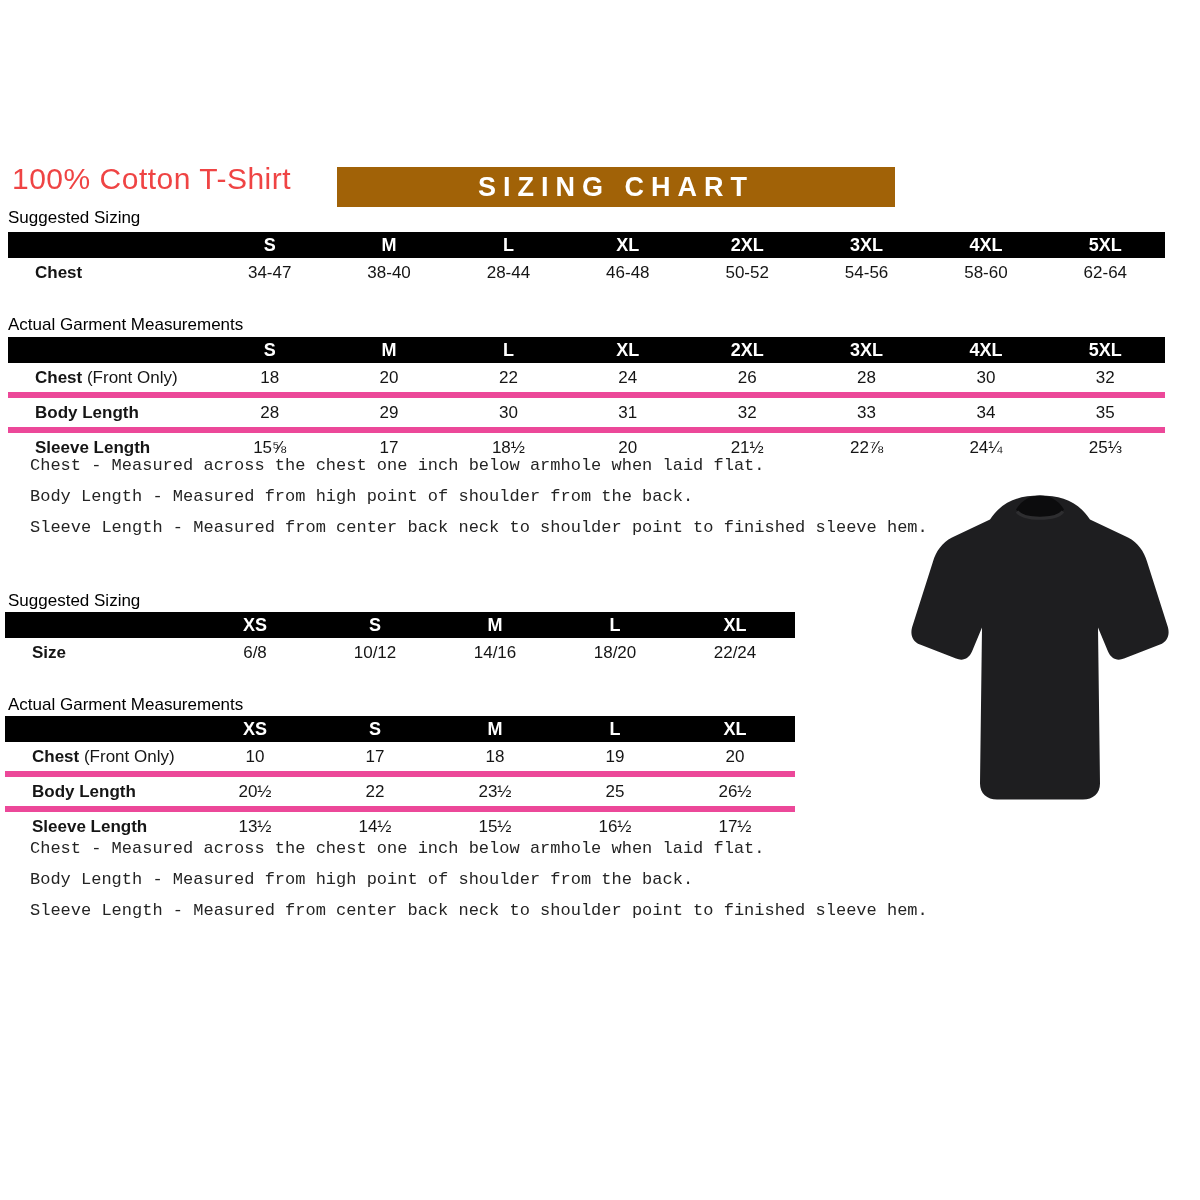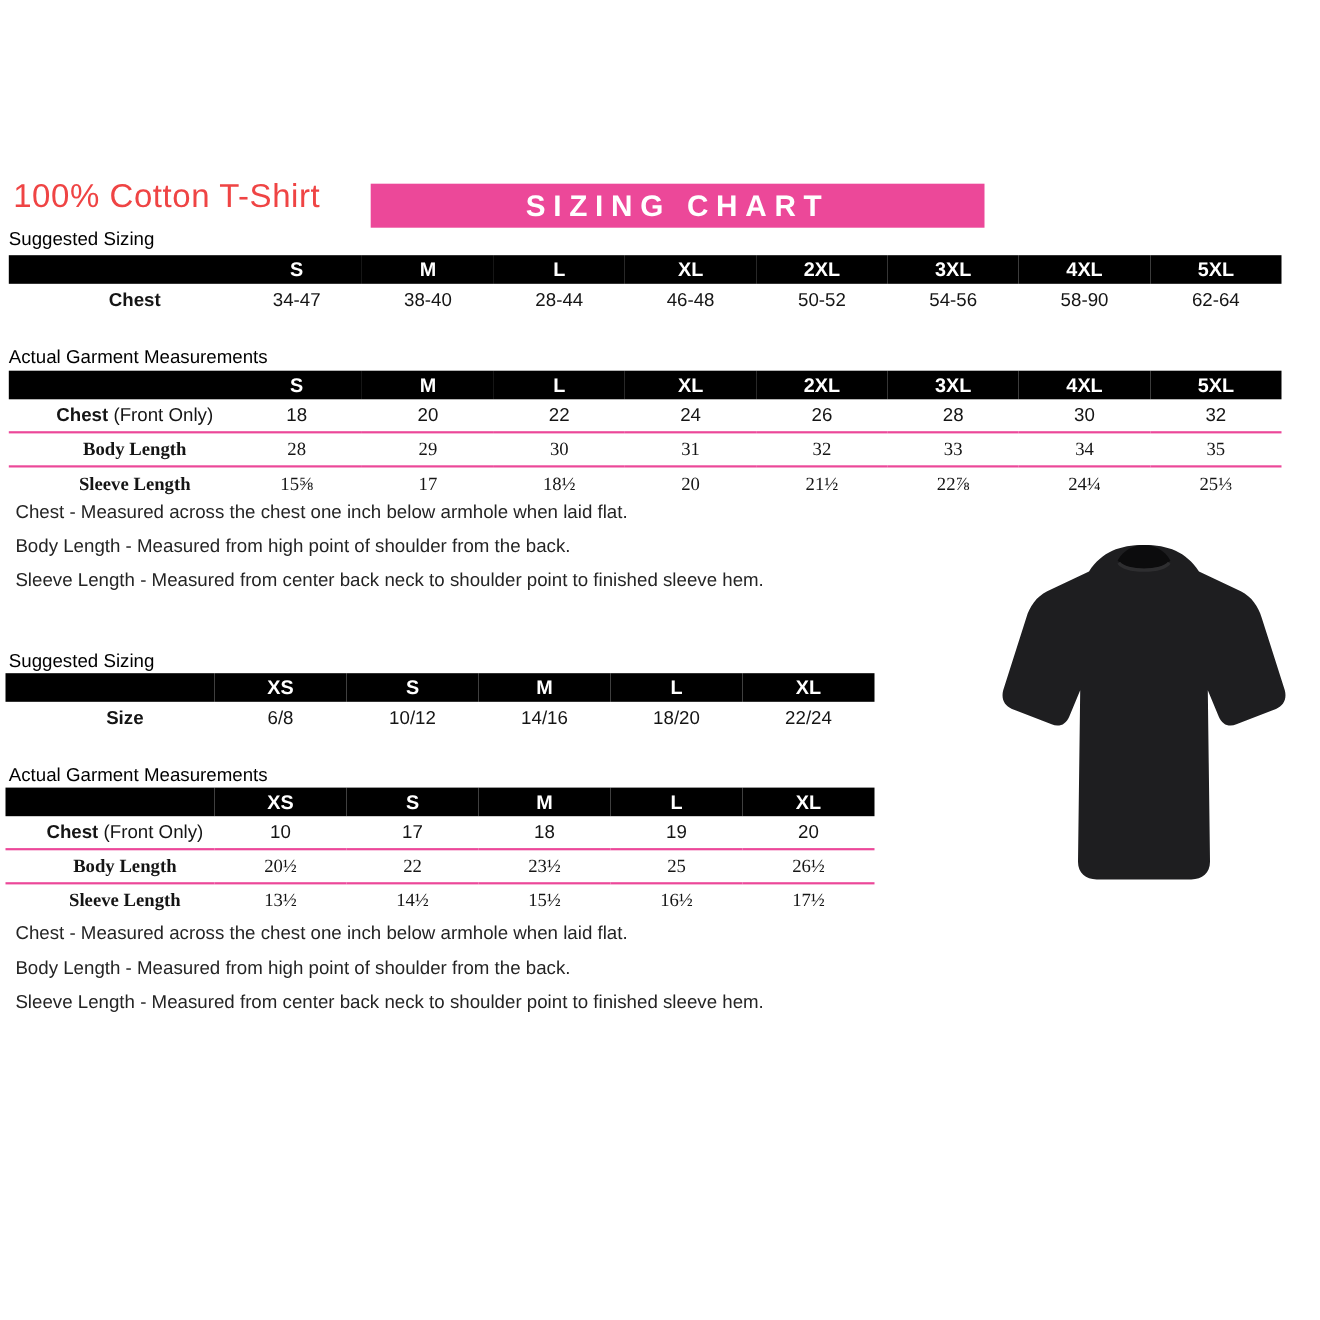--- a/index.html
+++ b/index.html
@@ -10,21 +10,21 @@
   }
   #sheet{position:absolute;inset:0;width:1200px;height:1200px;}
   .abs{position:absolute;}
 
   
   .main-title{top:162px;left:12px;font-size:30px;font-weight:400;letter-spacing:0.5px;color:#ef4444;}
   .youth-title{top:547px;left:4px;font-size:29px;font-weight:700;color:#121212;}
 
   
   .banner{
-    top:167px;left:337px;width:558px;height:40px;background:#ec4899;
+    top:167px;left:337px;width:558px;height:40px;background:#a16207;
     display:flex;align-items:center;justify-content:center;
     color:#ffffff;font-weight:700;font-size:27px;letter-spacing:7px;
   }
 
   
   .section-label{font-size:17px;color:#000000;}
   .lbl-a-sug{top:208px;left:8px;}
   .lbl-a-act{top:315px;left:8px;}
   .lbl-y-sug{top:591px;left:8px;}
   .lbl-y-act{top:695px;left:8px;}
@@ -37,29 +37,29 @@
 
   .size-table{width:100%;border-collapse:collapse;table-layout:fixed;}
   .size-table th{
     background:#000000;color:#ffffff;font-size:18px;font-weight:700;
     height:26px;padding:0;text-align:center;vertical-align:middle;
   }
   .size-table td{
     font-size:17px;text-align:center;height:29px;padding:0;
     color:#151515;vertical-align:middle;
   }
-  .size-table td.row-label{text-align:center;padding-left:27px;font-weight:700;margin-top:32px;}
+  .size-table td.row-label{text-align:left;padding-left:27px;font-weight:700;margin-top:32px;}
   .size-table td.row-label .suffix{font-weight:400;}
-  .size-table tbody tr:nth-child(n+2){border-top:2px solid #ec4899;font-family:Liberation Serif, serif;}
+  .size-table tbody tr:nth-child(n+2){border-top:6px solid #ec4899;}
   .tbl-adult .label-col{width:202px;}
   .tbl-youth .label-col{width:190px;}
 
   
   .notes{left:14px;font-size:17px;color:#242424;}
-  .notes p{margin:0 0 13px 0;line-height:18px;}
+  .notes p{margin:0 0 13px 16px;line-height:18px;font-family:Liberation Mono, monospace;}
   .notes-adult{top:457px;}
   .notes-youth{top:840px;}
 
   
   .tshirt{top:485px;left:890px;width:300px;height:325px;}
 </style>
 </head>
 <body>
 
 <div id="sheet">
@@ -88,21 +88,21 @@
         </thead>
         <tbody>
           <tr>
             <td class="row-label"><b>Chest</b></td>
             <td>34-47</td>
             <td>38-40</td>
             <td>28-44</td>
             <td>46-48</td>
             <td>50-52</td>
             <td>54-56</td>
-            <td>58-90</td>
+            <td>58-60</td>
             <td>62-64</td>
           </tr>
         </tbody>
       </table>
     </div>
 
   <div class="abs section-label lbl-a-act">Actual Garment Measurements</div>
   <div class="abs tbl-adult tbl-a-act">
       <table class="size-table">
         <thead>

